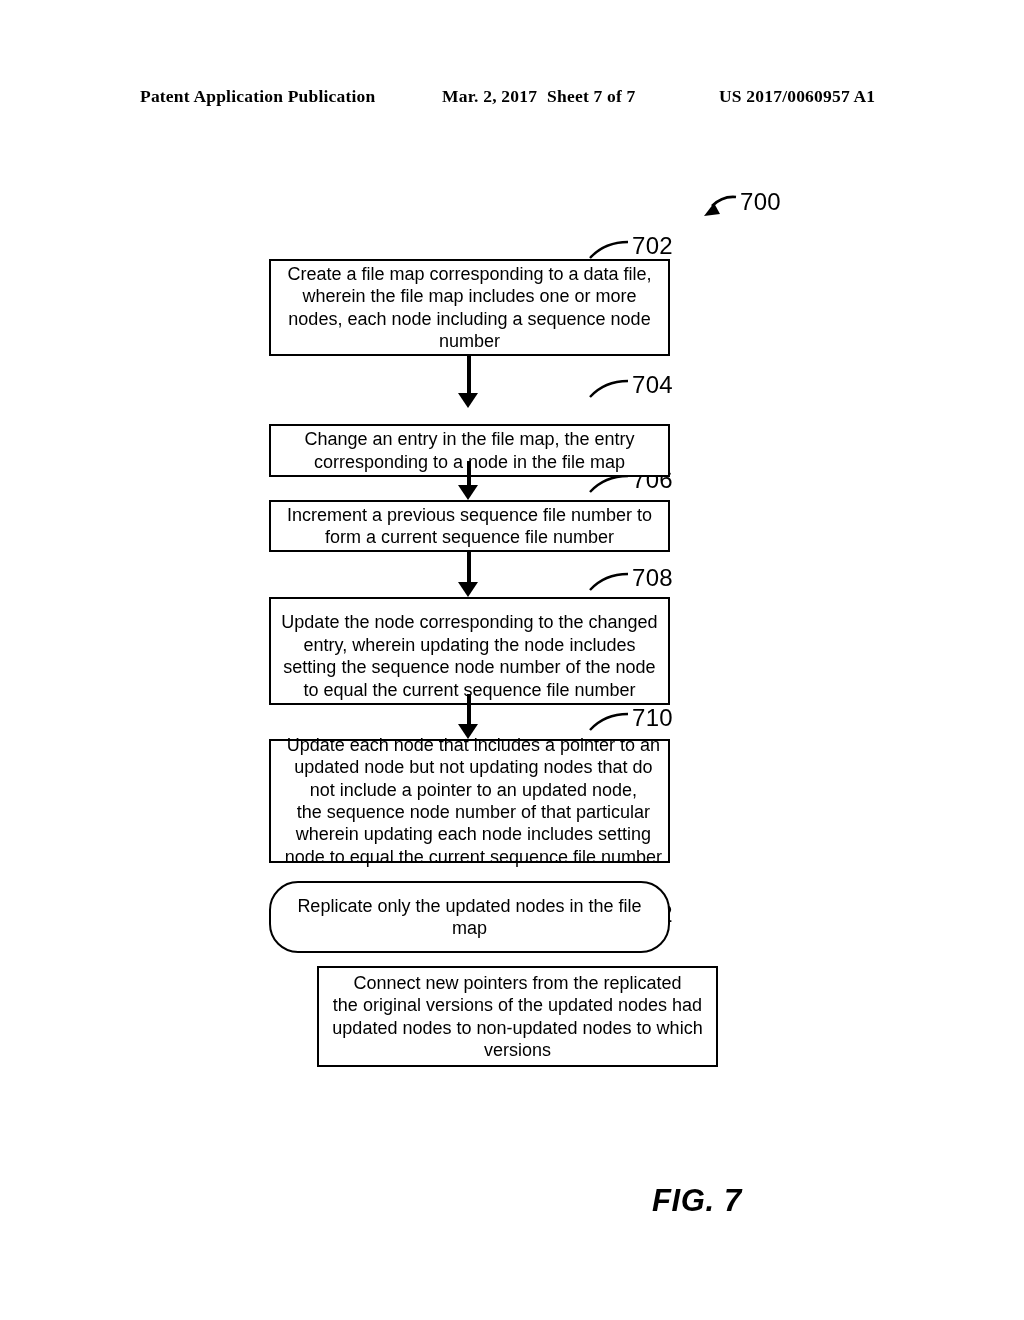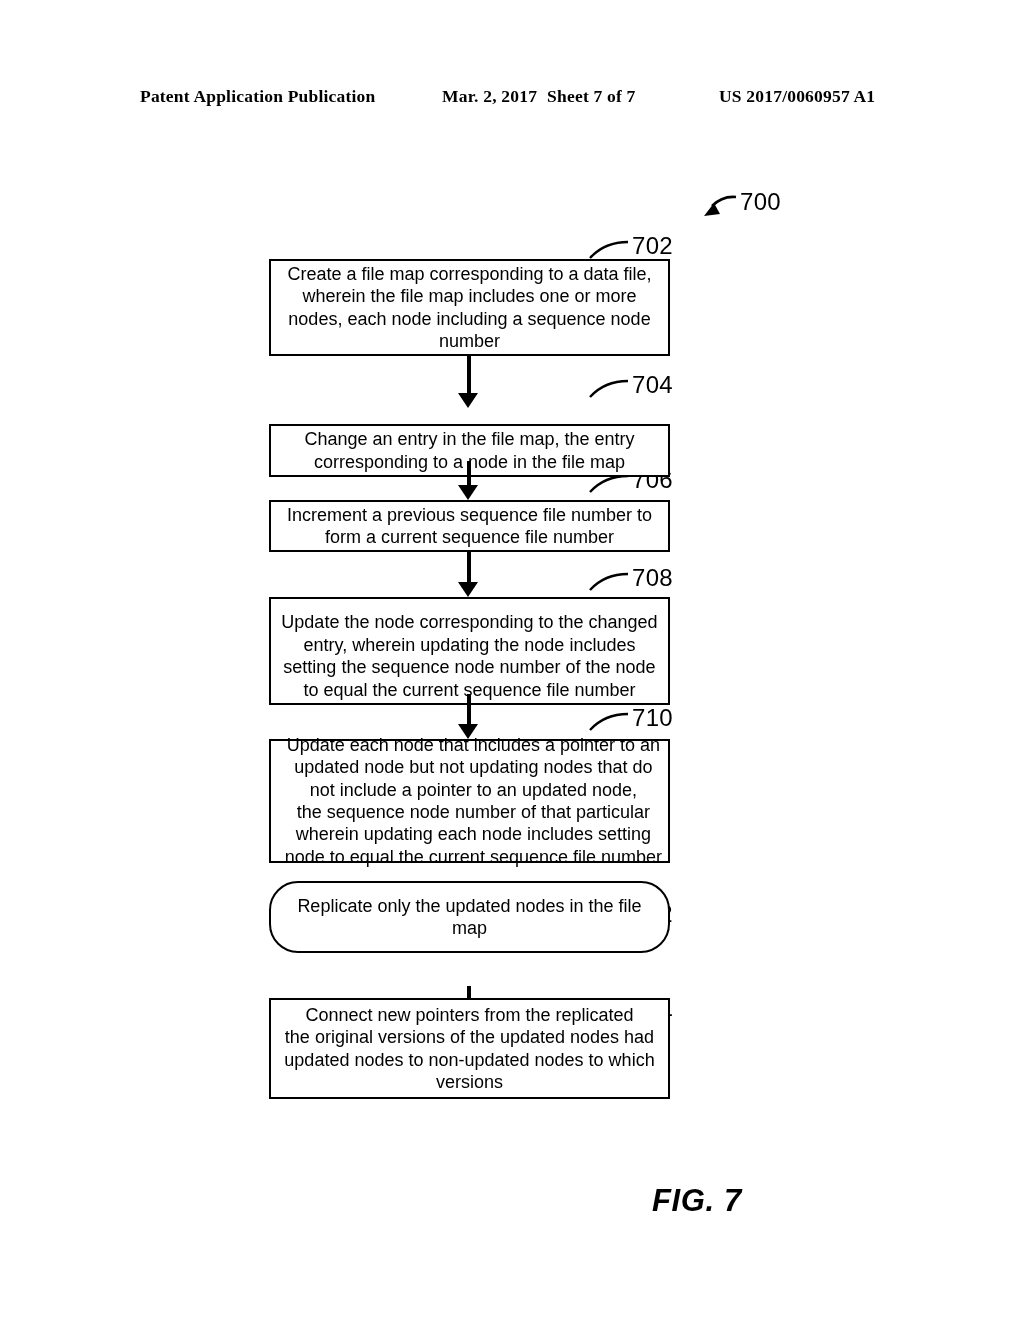--- a/index.html
+++ b/index.html
@@ -75,21 +75,21 @@
   }
   .fbox span { display: block; }
 
   
   #box-702 { top: 259px;  height: 97px; }
   #box-704 { top: 424px;  height: 53px; }
   #box-706 { top: 500px;  height: 52px; }
   #box-708 { top: 597px;  height: 108px; align-items: flex-end; }
   #box-710 { top: 739px;  height: 124px; justify-content: flex-end; }
   #box-712 { top: 881px;  height: 72px; border-radius: 29px; }
-  #box-714 { top: 998px; height: 101px; }
+  #box-714 { top: 966px; height: 101px; margin-left: 48px; }
 
   
   .conn {
     position: absolute;
     left: 467px;
     width: 4px;
     background: #000;
   }
   .arrowhead {
     position: absolute;

